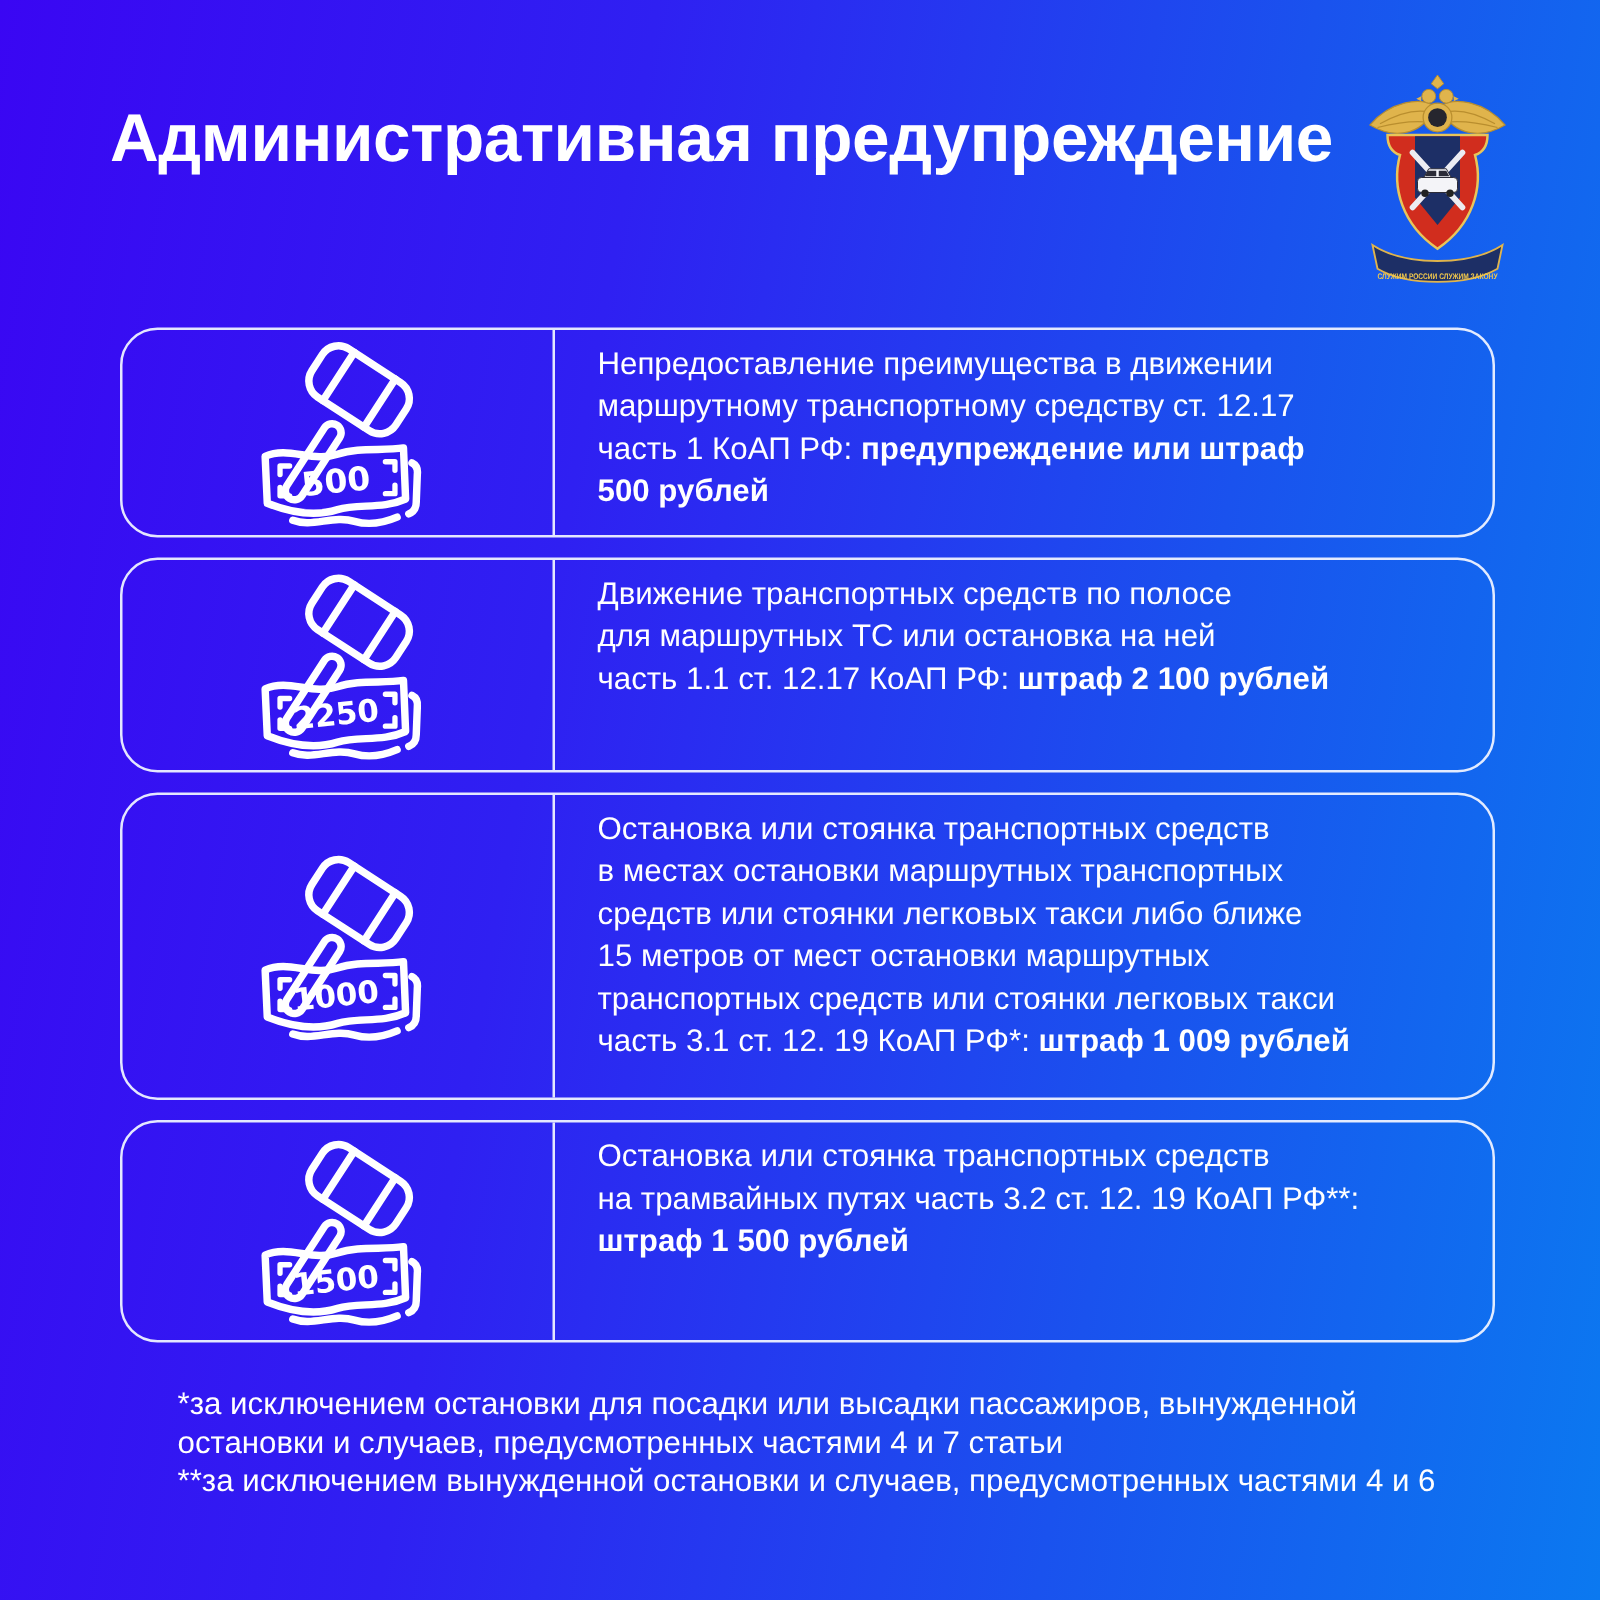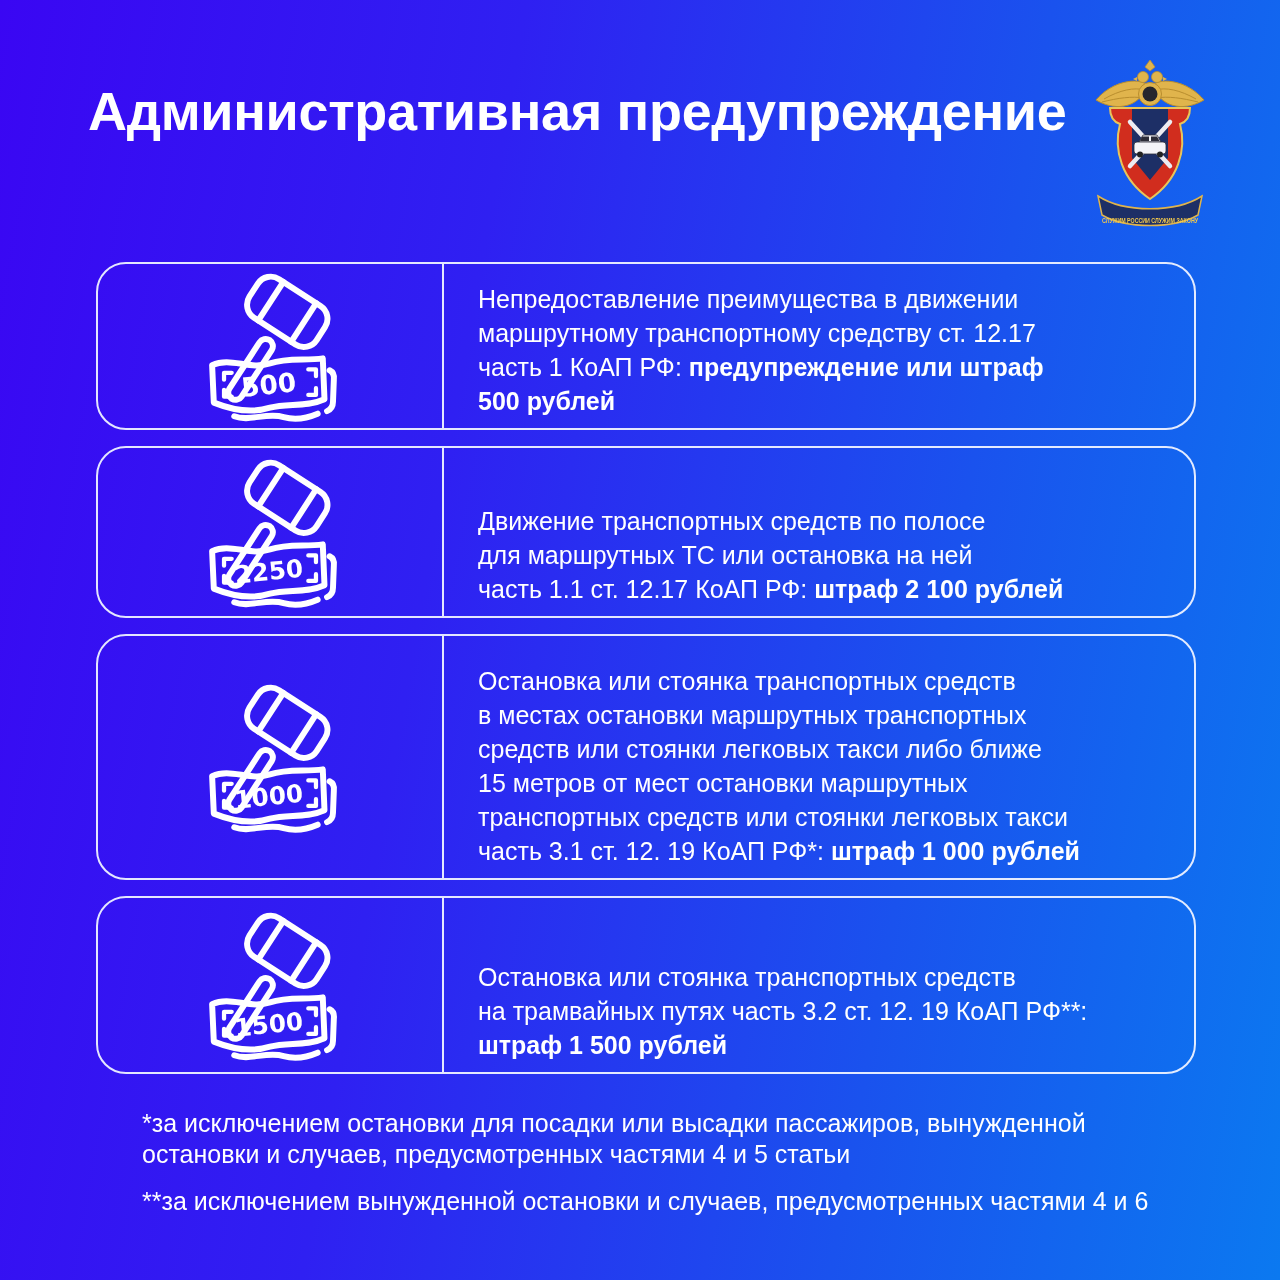--- a/index.html
+++ b/index.html
@@ -20,35 +20,35 @@
   .card{
     border:2px solid rgba(238,242,255,0.95);border-radius:30px;
     display:flex;align-items:stretch;box-sizing:border-box;
   }
   .card.h1{height:168px;} .card.h2{height:172px;} .card.h3{height:246px;} .card.h4{height:178px;}
   .icon-col{
     flex:0 0 344px;display:flex;align-items:center;justify-content:center;
     border-right:2px solid rgba(238,242,255,0.95);
   }
   .text-col{
-    flex:1;display:flex;align-items:flex-end;
+    flex:1;display:flex;align-items:flex-start;
     padding:10px 28px 10px 34px;box-sizing:border-box;
   }
   .vtext{
     font-size:25px;line-height:34px;font-weight:normal;color:#ffffff;
     white-space:pre-line;margin:0;
   }
   .vtext b{font-weight:bold;}
   .icon-svg{display:block;}
   .footnotes{
     position:absolute;left:142px;top:1108px;width:1020px;
     font-size:25px;line-height:31px;color:#ffffff;
   }
   .footnotes p{margin:0;white-space:pre-line;}
-  .footnotes p + p{margin-top:16px;}
+  .footnotes p + p{}
   .note-num{font-family:"DejaVu Sans",sans-serif;font-weight:bold;}
 </style>
 </head>
 <body>
 
 <div class="title">Административная предупреждение</div>
 
 <svg class="emblem" viewBox="0 0 120 180" xmlns="http://www.w3.org/2000/svg">
 
   <path d="M55 9 L60 2 L65 9 L60 13 Z" fill="#e0b44c" stroke="#b98e2e" stroke-width="0.8"></path>
@@ -159,21 +159,21 @@
         </g>
         <text x="99" y="154" font-size="29" class="note-num" fill="#ffffff" text-anchor="middle" transform="rotate(-6 99 148)" font-family="DejaVu Sans, sans-serif" font-weight="bold">1000</text>
       </svg>
     </div>
     <div class="text-col">
       <p class="vtext"><span>Остановка или стоянка транспортных средств
 в местах остановки маршрутных транспортных
 средств или стоянки легковых такси либо ближе
 15 метров от мест остановки маршрутных
 транспортных средств или стоянки легковых такси
-часть 3.1 ст. 12. 19 КоАП РФ*: </span><b>штраф 1 000 рублей</b></p>
+часть 3.1 ст. 12. 19 КоАП РФ*: </span><b>штраф 1 009 рублей</b></p>
     </div>
   </div>
 
   <div class="card h4">
     <div class="icon-col">
       <svg class="icon-svg" width="172" height="166" viewBox="0 0 200 195" xmlns="http://www.w3.org/2000/svg">
         <g stroke="#ffffff" stroke-width="7" fill="none" stroke-linecap="round" stroke-linejoin="round">
           <g transform="rotate(33 120 56)">
             <rect x="74" y="30" width="94" height="54" rx="18"></rect>
             <line x1="98" y1="30" x2="98" y2="84"></line>
@@ -195,15 +195,15 @@
       <p class="vtext"><span>Остановка или стоянка транспортных средств
 на трамвайных путях часть 3.2 ст. 12. 19 КоАП РФ**:
 </span><b>штраф 1 500 рублей</b></p>
     </div>
   </div>
 
 </div>
 
 <div class="footnotes">
   <p>*за исключением остановки для посадки или высадки пассажиров, вынужденной
-остановки и случаев, предусмотренных частями 4 и 5 статьи</p>
+остановки и случаев, предусмотренных частями 4 и 7 статьи</p>
   <p>**за исключением вынужденной остановки и случаев, предусмотренных частями 4 и 6</p>
 </div>
 
 </body></html>

